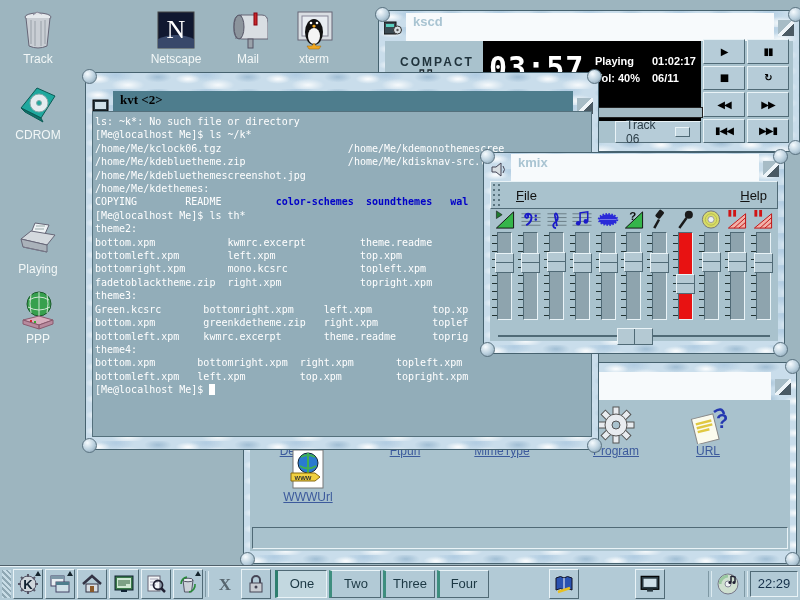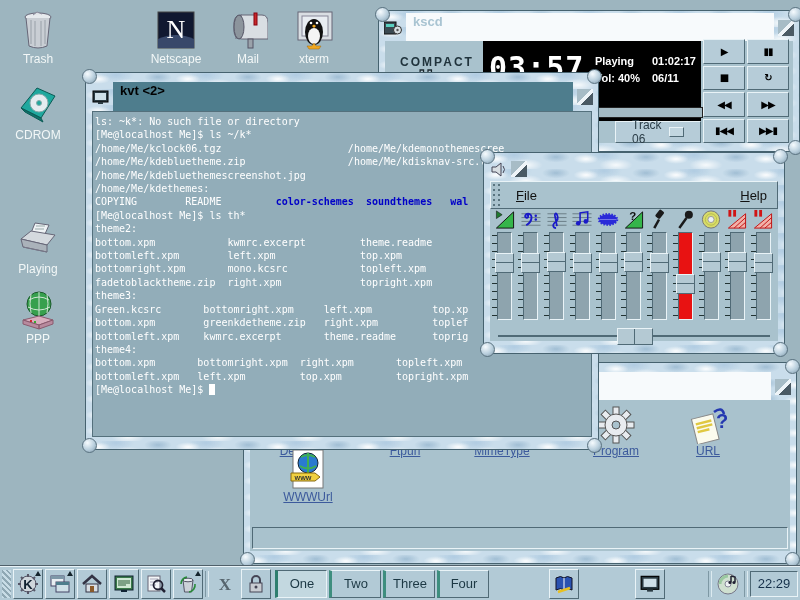--- a/index.html
+++ b/index.html
@@ -26,21 +26,21 @@
   .wicon{width:18px;height:16px;display:flex;align-items:center;justify-content:center;}
   .tfield{flex:1;height:30px;line-height:18px;padding:0 7px;font-size:13px;font-weight:bold;
           overflow:hidden;white-space:nowrap;}
   .tfield.active{background:#4e7d8d;color:#000;}
   .tfield.inactive{background:#f7fafc;color:#a9c4d2;}
   .tbtn{width:16px;height:16px;flex:0 0 16px;
         background:linear-gradient(315deg,#4a5a64 0 38%,#eef4f8 38% 55%,#a7bcc6 55%);}
   .wbody{position:absolute;left:6px;right:6px;bottom:12px;background:#a9c2cd;}
   
   #kvt{left:85px;top:72px;width:512px;height:376px;z-index:3;}
-  #kvt .tbar{margin-top:13px;}
+  #kvt .tbar{margin-top:22px;font-family:Liberation Serif, serif;}
   #kvt .wbody{top:38px;border:1px solid #54707c;background:#92adb9;overflow:hidden;}
   .term{padding:3px 2px;font:10px/13.4px "DejaVu Sans Mono",monospace;color:#fff;
         white-space:pre;}
   .term .dir{color:#0000c8;font-weight:bold;}
   .term .cursor{background:#fff;color:#fff;}
   
   #kscd{left:378px;top:10px;width:420px;height:140px;z-index:2;}
   #kscd .tbar{margin-top:6px;}
   #kscd .wbody{top:30px;bottom:8px;}
   .cdlogo{position:absolute;left:8px;top:4px;width:88px;height:58px;text-align:center;color:#20333c;}
@@ -49,21 +49,21 @@
               color:#b8ccd8;-webkit-text-stroke:1.3px #18262c;}
   .lcd{position:absolute;left:98px;top:0;width:218px;height:80px;background:#000;}
   .lcd .time{position:absolute;left:6px;top:12px;font:bold 30px/1 "DejaVu Sans Mono",monospace;
              color:#fff;letter-spacing:1px;}
   .lcd .info{position:absolute;right:5px;top:14px;display:grid;
              grid-template-columns:auto auto;gap:5px 12px;
              font-size:11px;font-weight:bold;color:#fff;}
   .lcdstrip{position:absolute;left:98px;top:66px;width:218px;height:9px;background:#a4bac4;
             border:1px solid #222;}
   .trackbox{position:absolute;left:230px;top:80px;width:86px;height:22px;background:#b6ccd8;
-            display:flex;align-items:center;gap:6px;padding:0 16px;box-sizing:border-box;}
+            display:flex;align-items:center;gap:6px;padding:0 10px;box-sizing:border-box;}
   .trackbox .tlabel{font-size:12px;color:#2c3e48;flex:1;}
   .trackbox .latch{width:13px;height:8px;background:#c2d6e0;}
   .cdbtns{position:absolute;left:318px;top:-2px;width:86px;height:104px;display:grid;
           grid-template-columns:1fr 1fr;grid-auto-rows:1fr;gap:2px;}
   .sbtn{background:#b6ccd8;display:flex;align-items:center;justify-content:center;
         font-family:"DejaVu Sans",sans-serif;font-size:10px;font-weight:bold;color:#000;
         letter-spacing:-1px;cursor:default;}
   
   #kmix{left:483px;top:152px;width:300px;height:200px;z-index:4;}
   #kmix .tbar{margin-top:5px;}
@@ -127,21 +127,21 @@
 
   <div class="dicon" style="left:0px;top:10px;">
     <div class="ig">
       <svg width="34" height="38" viewBox="0 0 34 38">
           <ellipse cx="17" cy="6" rx="13" ry="4" fill="#e6eaee" stroke="#667"></ellipse>
           <path d="M5 7 L8 35 Q17 39 26 35 L29 7" fill="#c9ced4" stroke="#667"></path>
           <path d="M10 9 V33 M14 10 V35 M20 10 V35 M24 9 V33" stroke="#98a0a8" fill="none"></path>
           <path d="M12 4 l4 -3 5 2" stroke="#889" fill="#dde2e6"></path>
         </svg>
     </div>
-    <div class="lbl">Trash</div>
+    <div class="lbl">Track</div>
   </div>
   <div class="dicon" style="left:138px;top:10px;">
     <div class="ig">
       <svg width="38" height="38" viewBox="0 0 38 38">
           <rect x="1" y="1" width="36" height="36" fill="#101830" stroke="#444"></rect>
           <path d="M1 28 Q19 20 37 28 L37 37 L1 37 Z" fill="#38486a"></path>
           <text x="19" y="27" font-family="Liberation Serif,serif" font-size="26" fill="#fff" text-anchor="middle">N</text>
         </svg>
     </div>
     <div class="lbl">Netscape</div>
@@ -349,20 +349,21 @@
   </div>
 
   <div class="win marble" id="kmix">
     <div class="tbar">
       <span class="wicon">
         <svg width="17" height="15" viewBox="0 0 17 15">
             <path d="M2 5 h4 l5 -4 v13 l-5 -4 h-4z" fill="#d8dee2" stroke="#445"></path>
             <path d="M13 4 q3 3.5 0 7" stroke="#445" fill="none"></path>
           </svg>
       </span>
+      <div class="tfield inactive">kmix</div>
       <div class="tbtn"></div>
     </div>
     <div class="wbody">
       <div class="menubar raised">
         <span class="mhandle"></span>
         <span class="mitem" id="menu-file"><u>F</u>ile</span>
         <span class="msp"></span>
         <span class="mitem" id="menu-help"><u>H</u>elp</span>
       </div>
       <div class="channels" id="channels">

